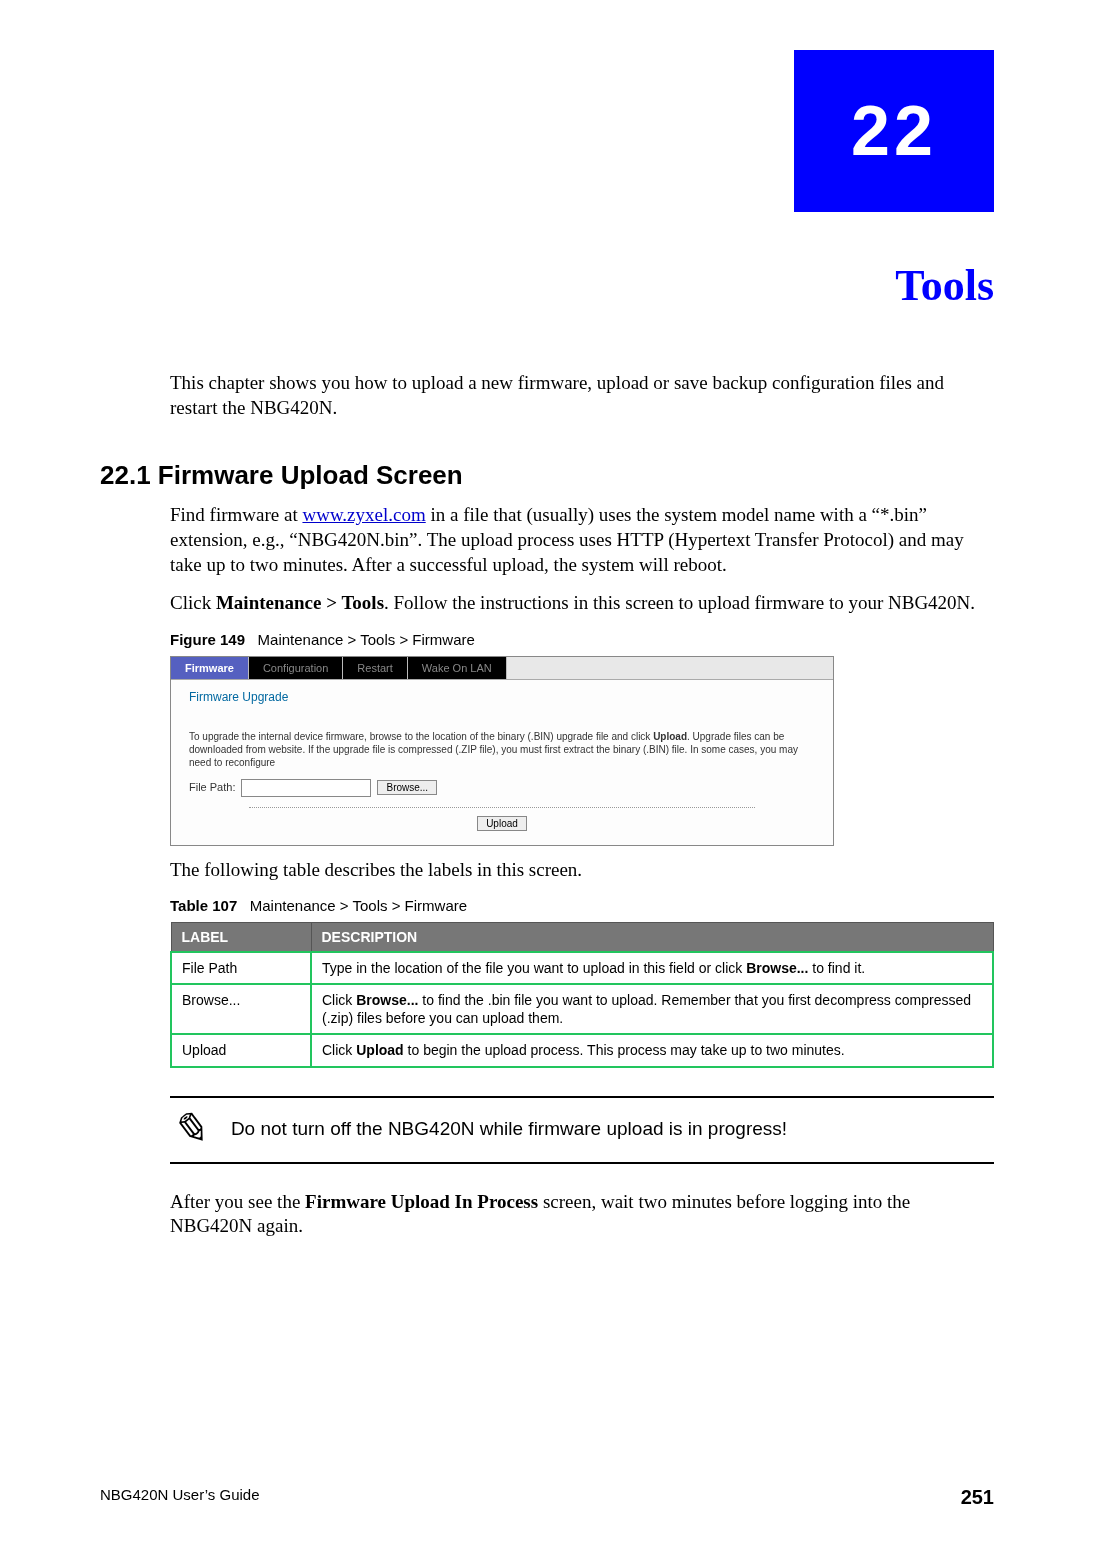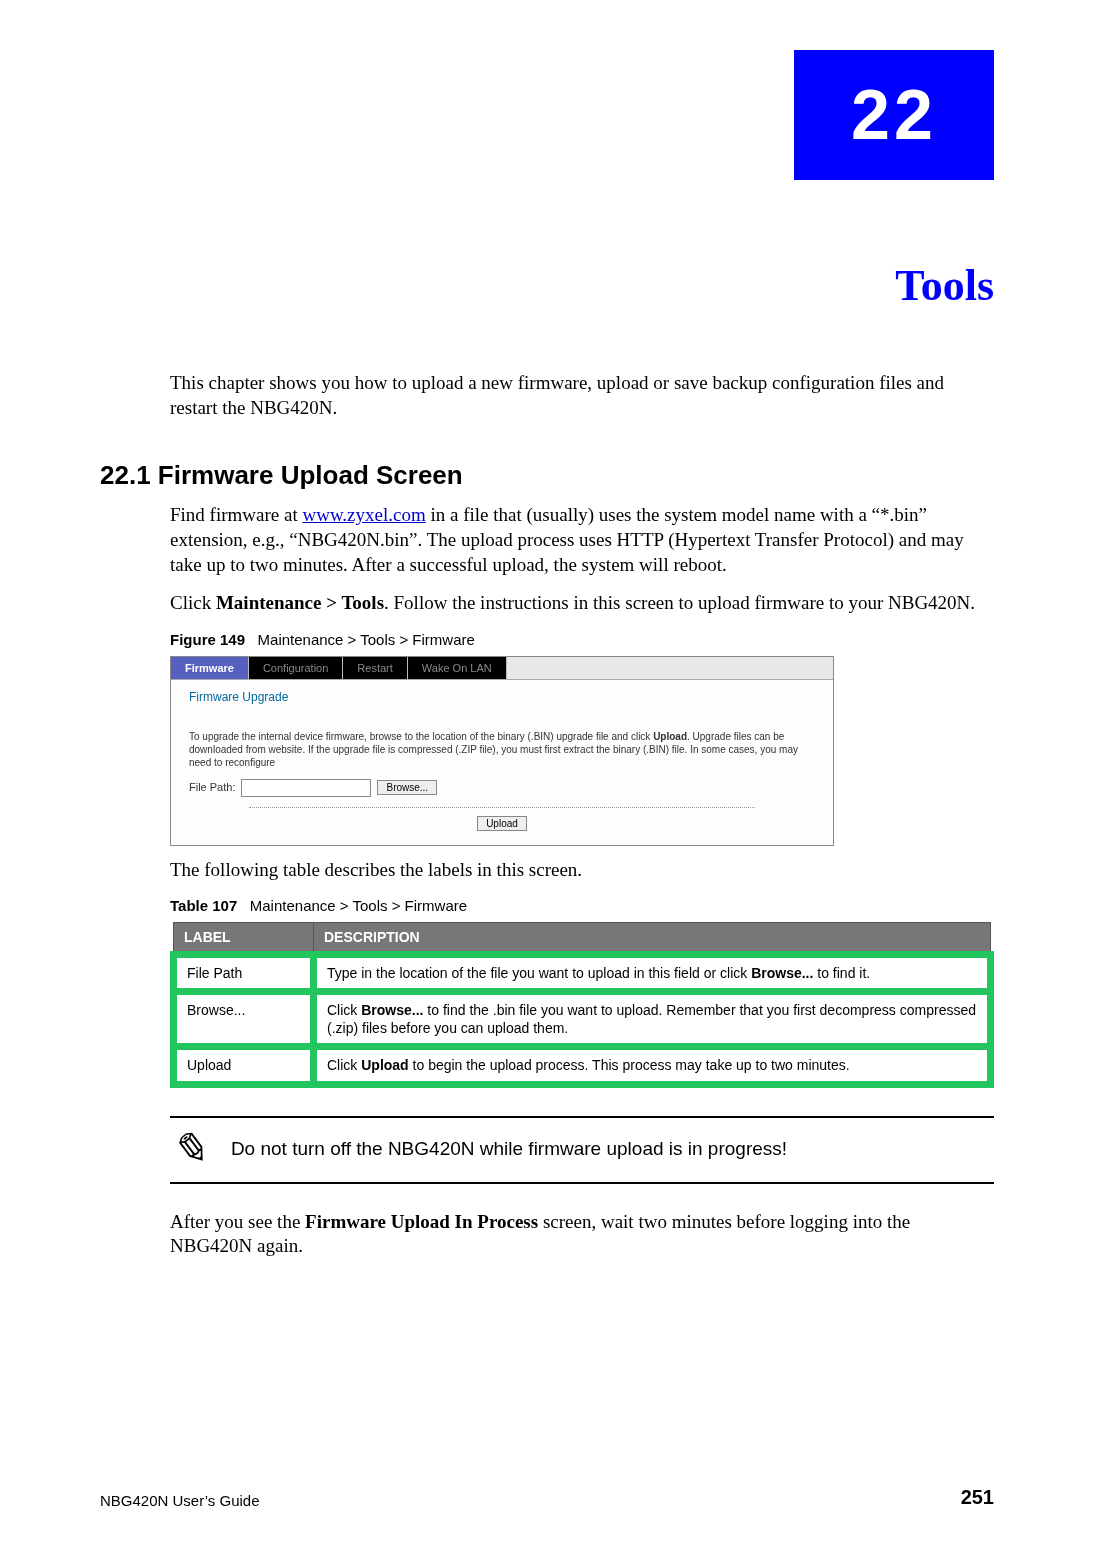--- a/index.html
+++ b/index.html
@@ -14,21 +14,21 @@
   .page {
     padding: 50px 100px 40px 100px;
     height: 100%;
     position: relative;
   }
   .chapter-badge {
     position: absolute;
     top: 50px;
     right: 100px;
     width: 200px;
-    height: 130px;
+    height: 162px;
     background: #0000ff;
     color: #fff;
     font-family: Arial, Helvetica, sans-serif;
     font-size: 70px;
     font-weight: bold;
     display: flex;
     align-items: center;
     justify-content: center;
     letter-spacing: 4px;
   }
@@ -110,21 +110,21 @@
   }
   table.desc th {
     background: #777;
     color: #fff;
     text-align: left;
     padding: 5px 10px;
     border: 1px solid #555;
     font-weight: bold;
   }
   table.desc td {
-    border: 7px solid #22c55e;
+    border: 2px solid #22c55e;
     padding: 6px 10px;
     vertical-align: top;
   }
   table.desc td.label-col { width: 140px; }
 
   
   .note-block {
     margin-top: 28px;
     border-top: 2px solid #000;
     border-bottom: 2px solid #000;
@@ -145,21 +145,20 @@
   
   .footer {
     position: absolute;
     bottom: 40px;
     left: 100px;
     right: 100px;
     display: flex;
     justify-content: space-between;
     font-family: Arial, Helvetica, sans-serif;
     font-size: 15px;
-    align-items: flex-end;
   }
   .footer .pageno { font-weight: bold; font-size: 20px; }
 </style>
 </head>
 <body>
 
 <div class="page">
   <div class="chapter-badge">22</div>
   <div class="chapter-title">Tools</div>
 

